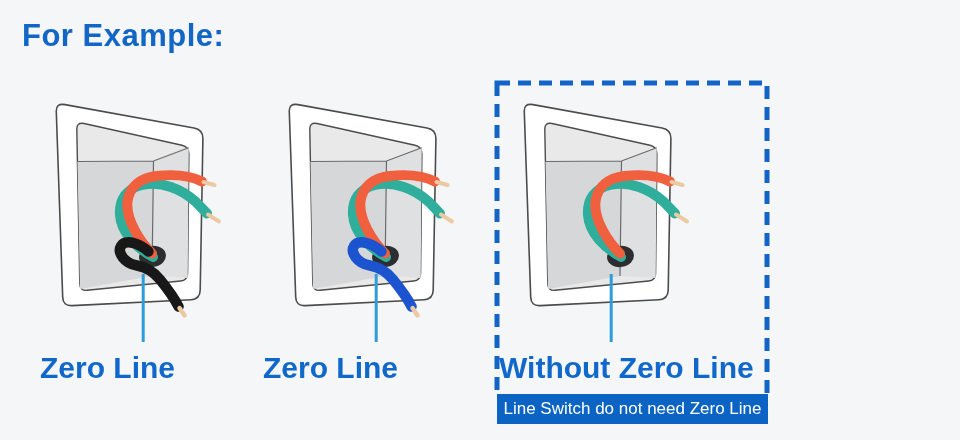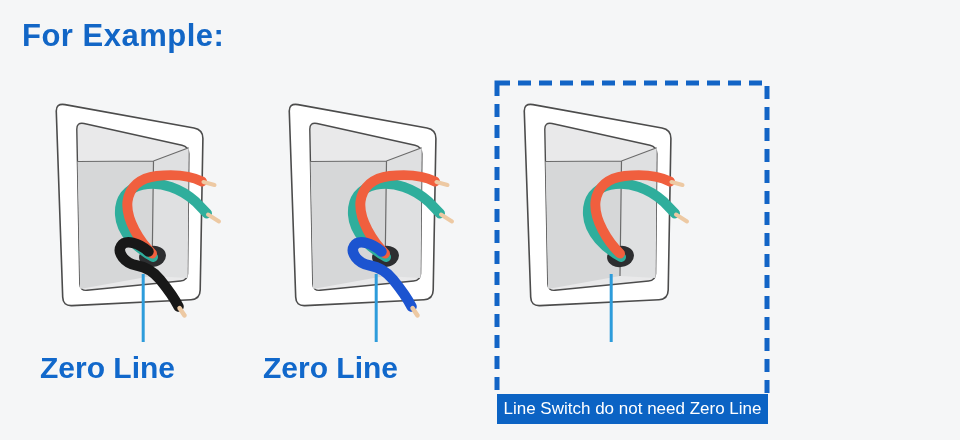--- a/index.html
+++ b/index.html
@@ -104,20 +104,21 @@
     <ellipse cx="112.5" cy="161.5" rx="13.5" ry="10.5" fill="#2d2e30" transform="rotate(-10 112.5 161.5)"></ellipse>
     <line x1="103.2" y1="179" x2="103.2" y2="247" stroke="#2d9cdb" stroke-width="3"></line>
     <path d="M 113 162 C 97 153 81 138 80 120 C 79 104 87 93.5 102 90
          C 121 85.5 142 94 156 107 L 167 118.5" stroke="#2fae9c" stroke-width="10" fill="none" stroke-linecap="round"></path>
     <line x1="168" y1="119.5" x2="179" y2="126.5" stroke="#edc9a3" stroke-width="4" stroke-linecap="round"></line>
     <path d="M 112 158.5 C 100 147 85.5 124.5 87.5 106.5 C 89.5 91.5 100.5 83 116.5 81
          C 135.5 78.8 151.5 81.3 162 86.5" stroke="#f05f3e" stroke-width="10" fill="none" stroke-linecap="round"></path>
     <line x1="163.5" y1="87" x2="174.5" y2="90" stroke="#edc9a3" stroke-width="4" stroke-linecap="round"></line>
 
   </svg>
+        <div class="plabel" style="color: rgb(17, 104, 203);">Without Zero Line</div>
       </div>
     </div>
 
   <svg class="dashed-box" width="276" height="320">
     <rect id="dashed-rect" x="3" y="3" width="270" height="314" fill="none" stroke-width="5" stroke-dasharray="13 8" stroke="#1264c6"></rect>
   </svg>
 
   <div class="banner" style="background: rgb(11, 99, 196); color: rgb(255, 255, 255);">
     <span>Line Switch do not need Zero Line</span>
   </div>

